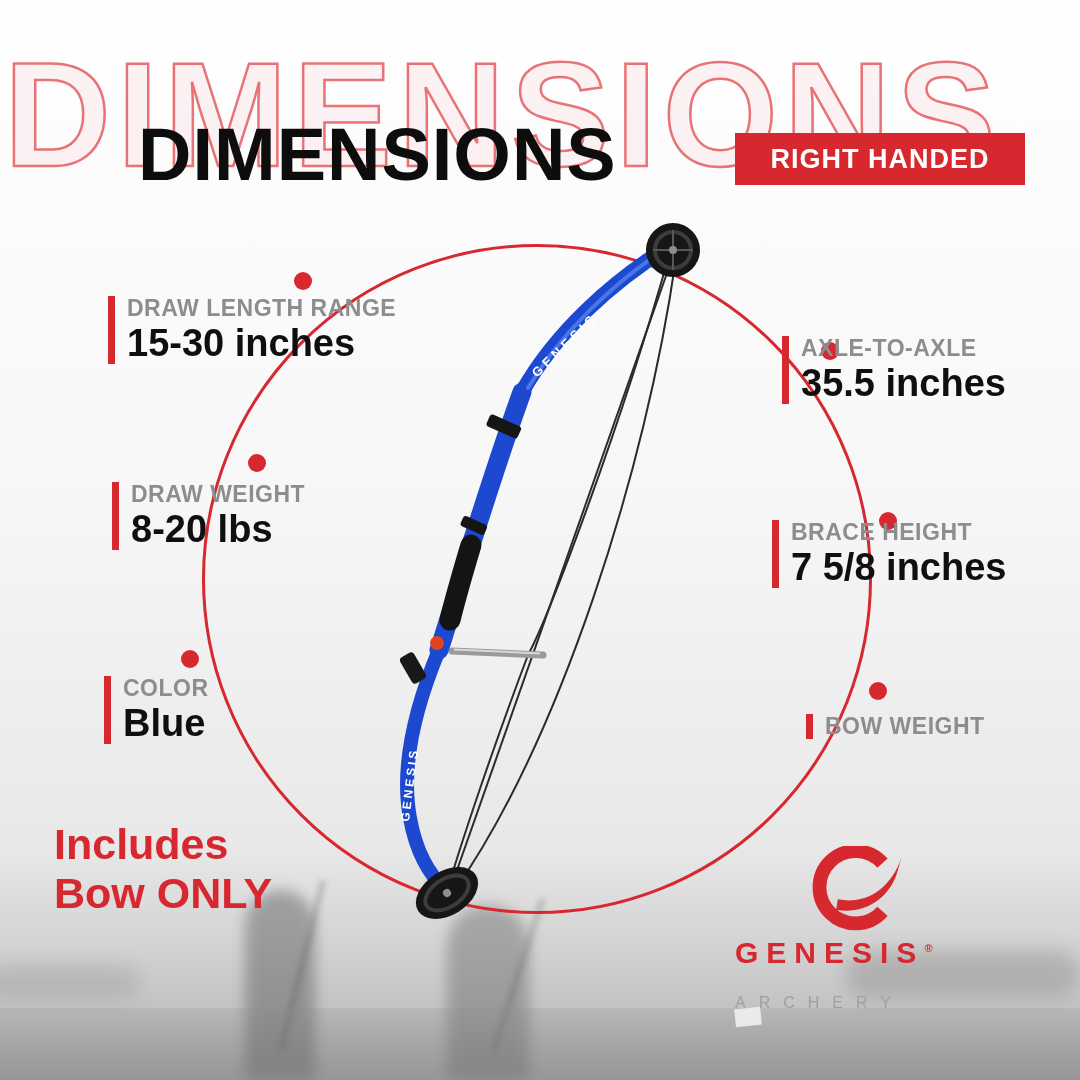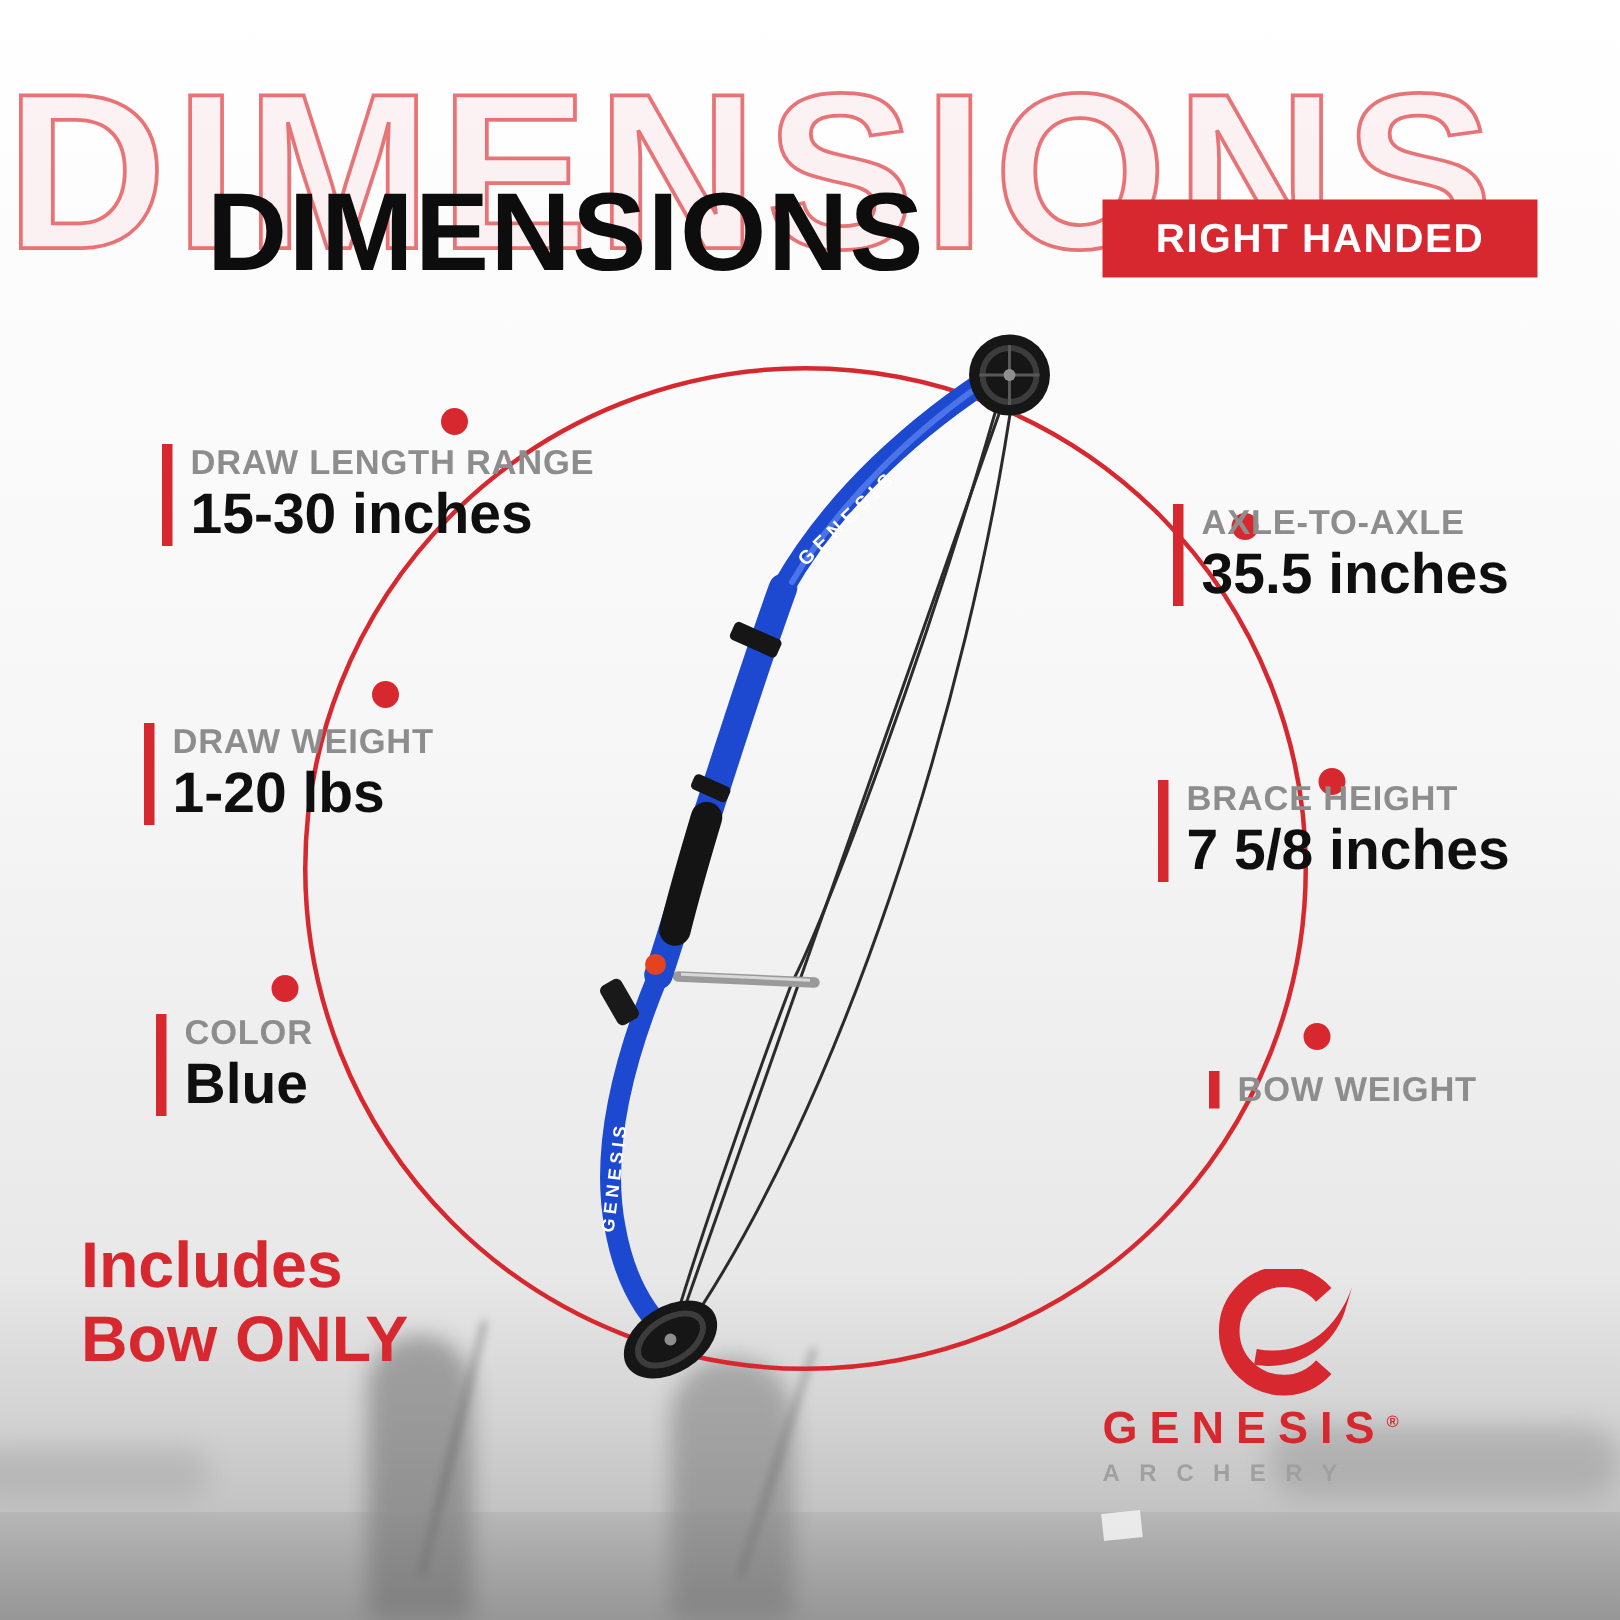--- a/index.html
+++ b/index.html
@@ -36,30 +36,30 @@
   .bow{position:absolute;left:0;top:0;width:1080px;height:1080px;z-index:4;}
   .dot{position:absolute;width:18px;height:18px;border-radius:50%;background:#d7282f;z-index:5;}
   .dot1{left:294px;top:272px;} .dot2{left:248px;top:454px;} .dot3{left:181px;top:650px;}
   .dot4{left:821px;top:342px;} .dot5{left:879px;top:512px;} .dot6{left:869px;top:682px;}
   
   .spec{position:absolute;display:flex;gap:12px;z-index:6;}
   .spec .bar{width:7px;background:#d7282f;}
   .spec .txt{display:flex;flex-direction:column;justify-content:center;}
   .spec .label{font-size:23px;font-weight:700;color:#8d8d8d;letter-spacing:.5px;line-height:1.1;}
   .spec .value{font-size:38px;font-weight:900;color:#0f0f0f;line-height:1.05;margin-top:3px;}
-  .spec-l1{left:108px;top:296px;} .spec-l2{left:96px;top:482px;} .spec-l3{left:104px;top:676px;}
+  .spec-l1{left:108px;top:296px;} .spec-l2{left:112px;top:482px;} .spec-l3{left:104px;top:676px;}
   .spec-r1{left:782px;top:336px;} .spec-r2{left:772px;top:520px;} .spec-r3{left:806px;top:714px;}
   
   .includes{position:absolute;left:54px;top:820px;z-index:6;
     color:#d7282f;font-size:43px;font-weight:900;line-height:1.14;}
   .brand{position:absolute;left:735px;top:846px;width:240px;z-index:6;text-align:left;}
   .brand .gmark{display:block;margin:0 auto;}
   .brand .name{color:#d7282f;font-size:30px;font-weight:700;letter-spacing:8px;margin-top:4px;white-space:nowrap;}
   .brand .name sup{font-size:11px;letter-spacing:0;}
-  .brand .sub{color:#a0a0a0;font-size:16px;font-weight:700;letter-spacing:13px;margin-top:4px;white-space:nowrap;}
+  .brand .sub{color:#a0a0a0;font-size:16px;font-weight:400;letter-spacing:13px;margin-top:24px;white-space:nowrap;}
 </style>
 </head>
 <body>
 
 <div class="canvas">
 
   <div class="photo-band">
     <div class="sil1"></div>
     <div class="sil1-bow"></div>
     <div class="sil2"></div>
@@ -129,21 +129,21 @@
     <div class="bar"></div>
     <div class="txt">
       <div class="label">DRAW LENGTH RANGE</div>
       <div class="value">15-30 inches</div>
     </div>
   </div>
   <div class="spec spec-l2">
     <div class="bar"></div>
     <div class="txt">
       <div class="label">DRAW WEIGHT</div>
-      <div class="value">1-20 lbs</div>
+      <div class="value">8-20 lbs</div>
     </div>
   </div>
   <div class="spec spec-l3">
     <div class="bar"></div>
     <div class="txt">
       <div class="label">COLOR</div>
       <div class="value">Blue</div>
     </div>
   </div>
 

